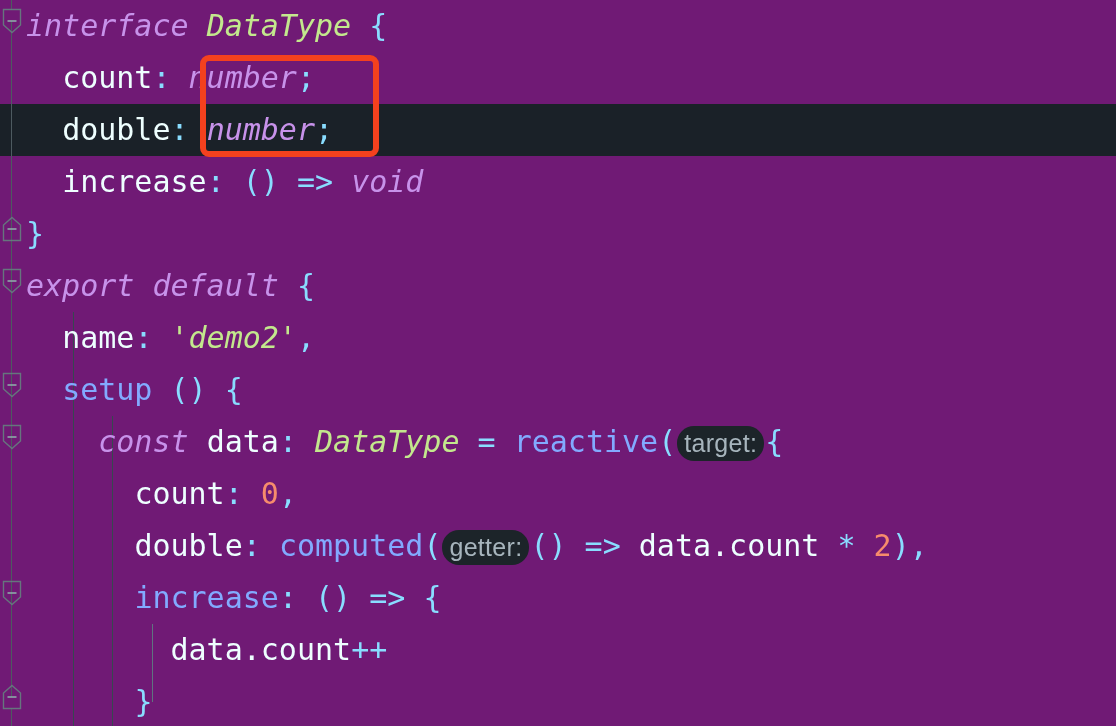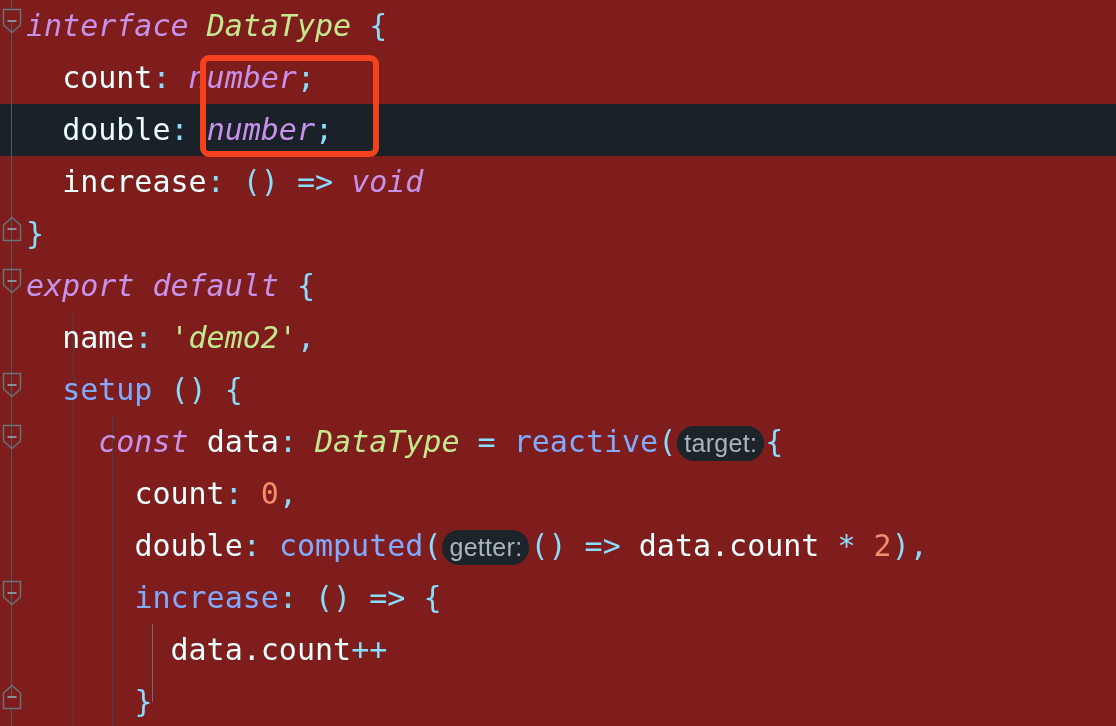--- a/index.html
+++ b/index.html
@@ -11,21 +11,21 @@
     width: 1116px;
     height: 726px;
     overflow: hidden;
     font-family: "DejaVu Sans Mono", monospace;
   }
 
   #editor {
     position: relative;
     width: 1116px;
     height: 726px;
-    background: #7f1d1d;
+    background: #701a75;
   }
 
   
   .line-highlight {
     position: absolute;
     left: 0;
     width: 1116px;
     height: 52px;
     background: #1a2128;
     z-index: 0;

